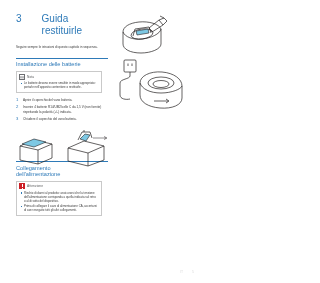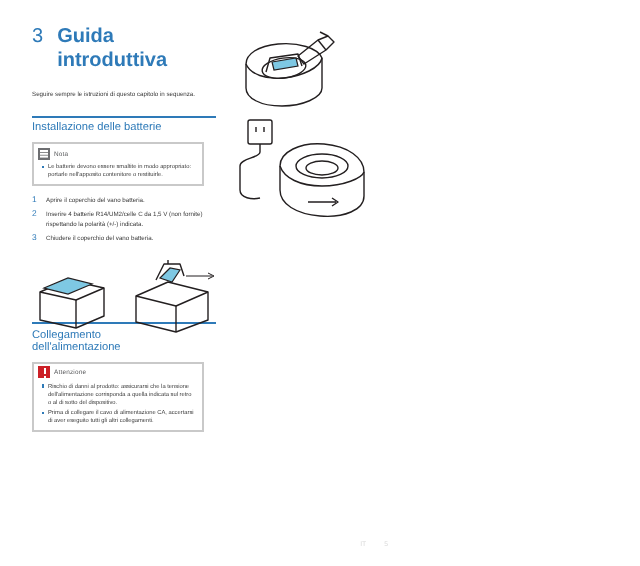--- a/index.html
+++ b/index.html
@@ -13,21 +13,21 @@
   .col-left{position:absolute;left:16px;top:0;width:92px;}
 
   .chapter{
     display:flex;align-items:flex-start;gap:7px;
     margin-top:13px;
   }
   .chapter-num{
     color:#2e7ab8;font-size:10px;line-height:11px;font-weight:400;
   }
   .chapter-title{
-    color:#2e7ab8;font-size:10px;line-height:11.5px;font-weight:700;
+    color:#2e7ab8;font-size:10px;line-height:11.5px;font-weight:400;margin-left:13px;
   }
   .intro{
     margin-top:9px;font-size:3.1px;line-height:4.6px;color:#3a3a3a;
     width:88px;
   }
 
   .h2{
     color:#2e7ab8;font-size:5.6px;line-height:7px;font-weight:400;
     border-top:0.7px solid #2e7ab8;padding-top:2.5px;margin-top:8px;
     width:92px;
@@ -88,21 +88,21 @@
 <body>
 
 <div class="page">
 
   <div class="col-left">
 
     <div class="chapter">
       <div class="chapter-num">3</div>
       <div>
         <div class="chapter-title">Guida</div>
-        <div class="chapter-title">introduttiva</div>
+        <div class="chapter-title">restituirle</div>
       </div>
     </div>
 
     <div class="intro">Seguire sempre le istruzioni di questo capitolo in sequenza.</div>
 
     <div class="h2">Installazione delle batterie</div>
 
     <div class="callout">
       <div class="callout-head">
         <span class="badge note"></span>

